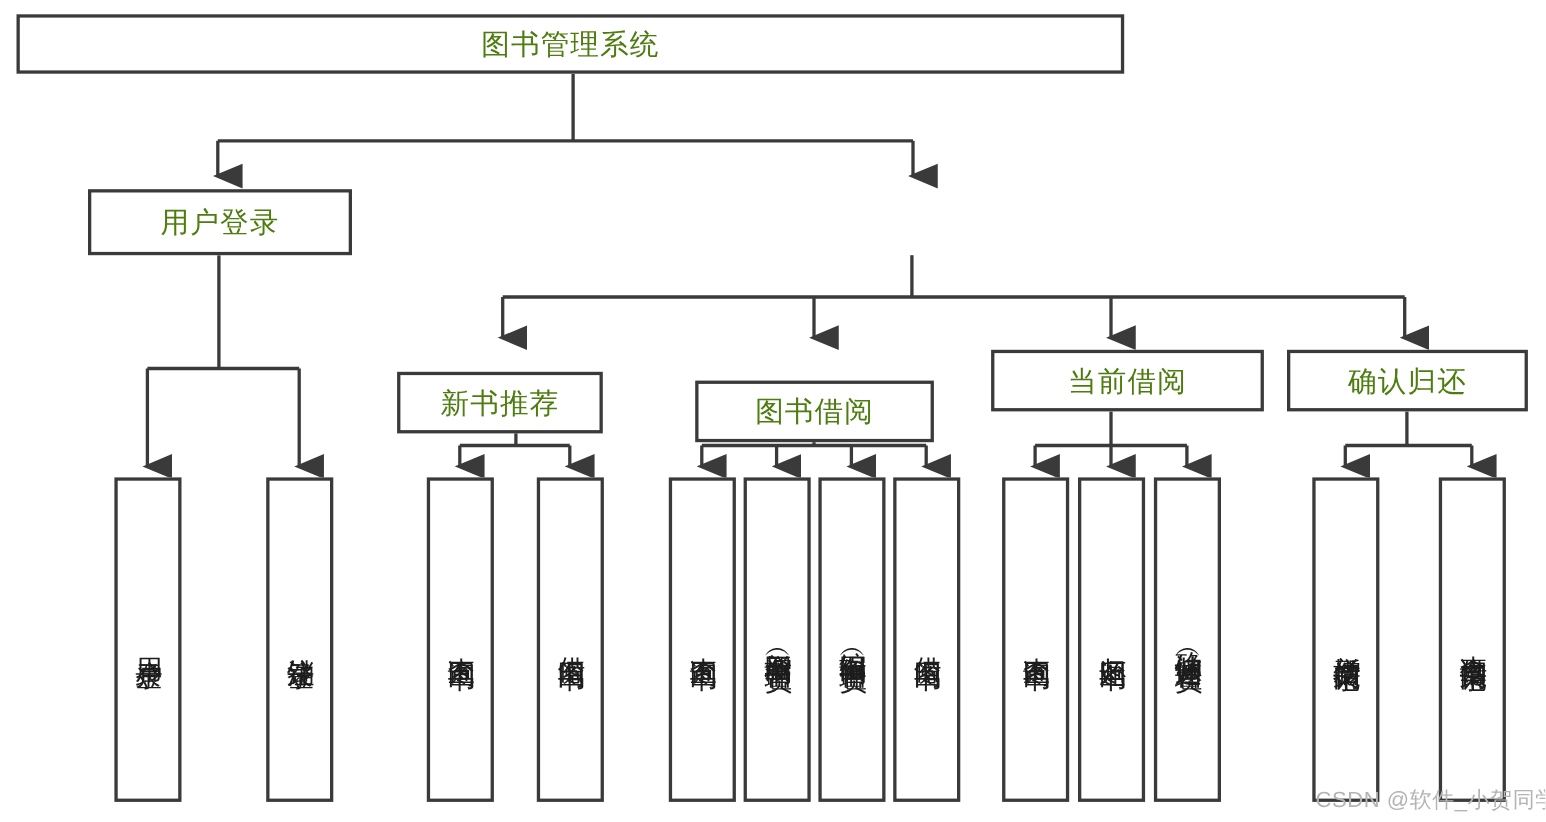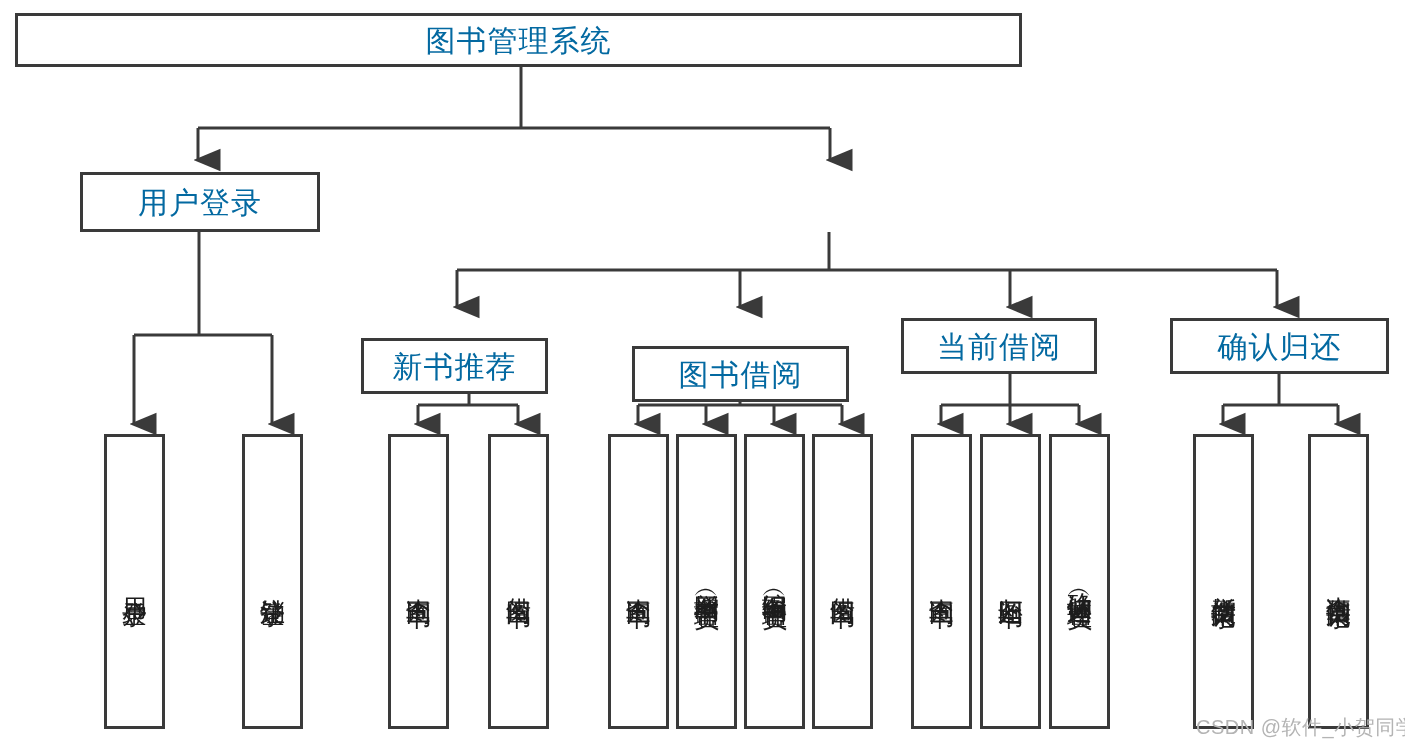--- a/index.html
+++ b/index.html
@@ -34,25 +34,25 @@
     display: flex;
     align-items: center;
     justify-content: center;
     color: #1c1c1c;
     z-index: 2;
   }
   .node.root {
     border-width: 3px;
   }
   .node .label-h {
-    font-size: 30px;
+    font-size: 26px;
     line-height: 1.1;
     letter-spacing: 1px;
     white-space: nowrap;
-    color: #0369a1;
+    color: #4d7c0f;
   }
   .leaf {
     position: absolute;
     box-sizing: border-box;
     background: #ffffff;
     border: 3px solid #3a3a3a;
     display: flex;
     align-items: center;
     justify-content: center;
     z-index: 2;
@@ -141,21 +141,21 @@
   <div class="node" style="left:80px; top:172px; width:240px; height:60px;">
     <span class="label-h">用户登录</span>
   </div>
 
   <div class="node" style="left:361px; top:318px; width:187px; height:56px;margin-top:20px;">
     <span class="label-h">新书推荐</span>
   </div>
   <div class="node" style="left:632px; top:318px; width:217px; height:56px;margin-top:28px;">
     <span class="label-h">图书借阅</span>
   </div>
-  <div class="node" style="left:901px; top:318px; width:196px; height:56px;">
+  <div class="node" style="left:901px; top:318px; width:248px; height:56px;">
     <span class="label-h">当前借阅</span>
   </div>
   <div class="node" style="left:1170px; top:318px; width:219px; height:56px;">
     <span class="label-h">确认归还</span>
   </div>
 
   <div class="leaf" style="left:104px; top:434px; width:61px; height:295px;">
     <span class="label-v">用户登录</span>
   </div>
   <div class="leaf" style="left:242px; top:434px; width:61px; height:295px;">

